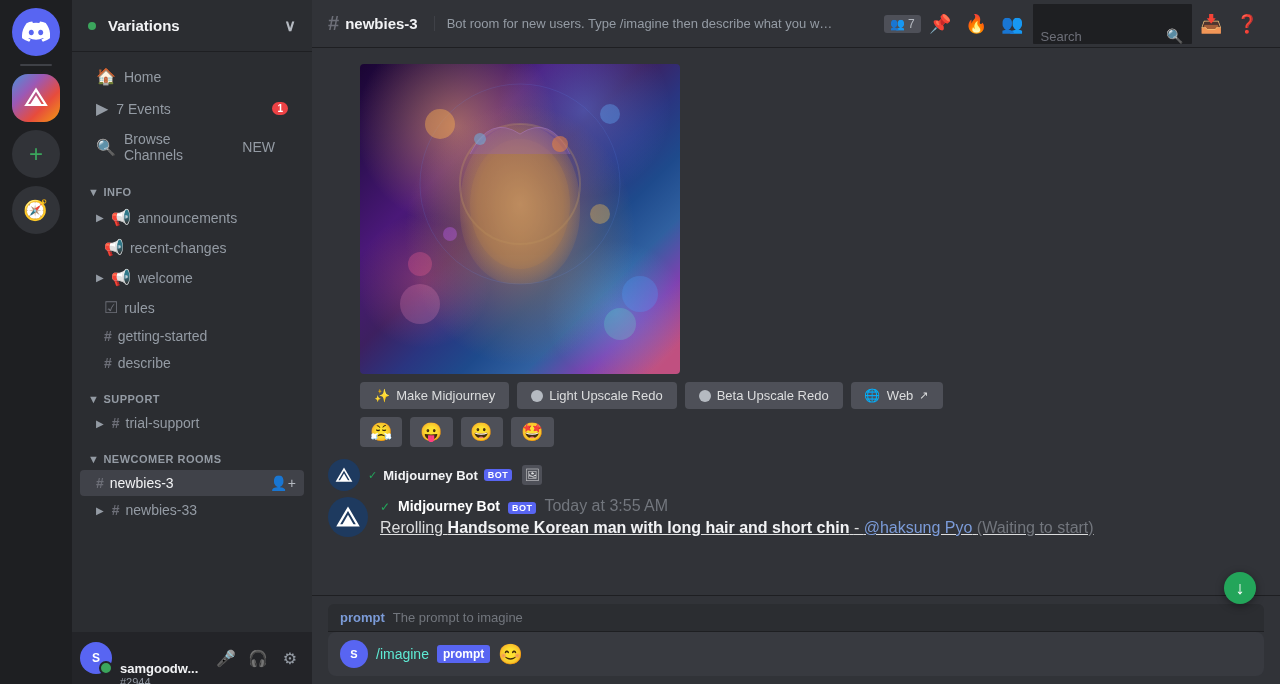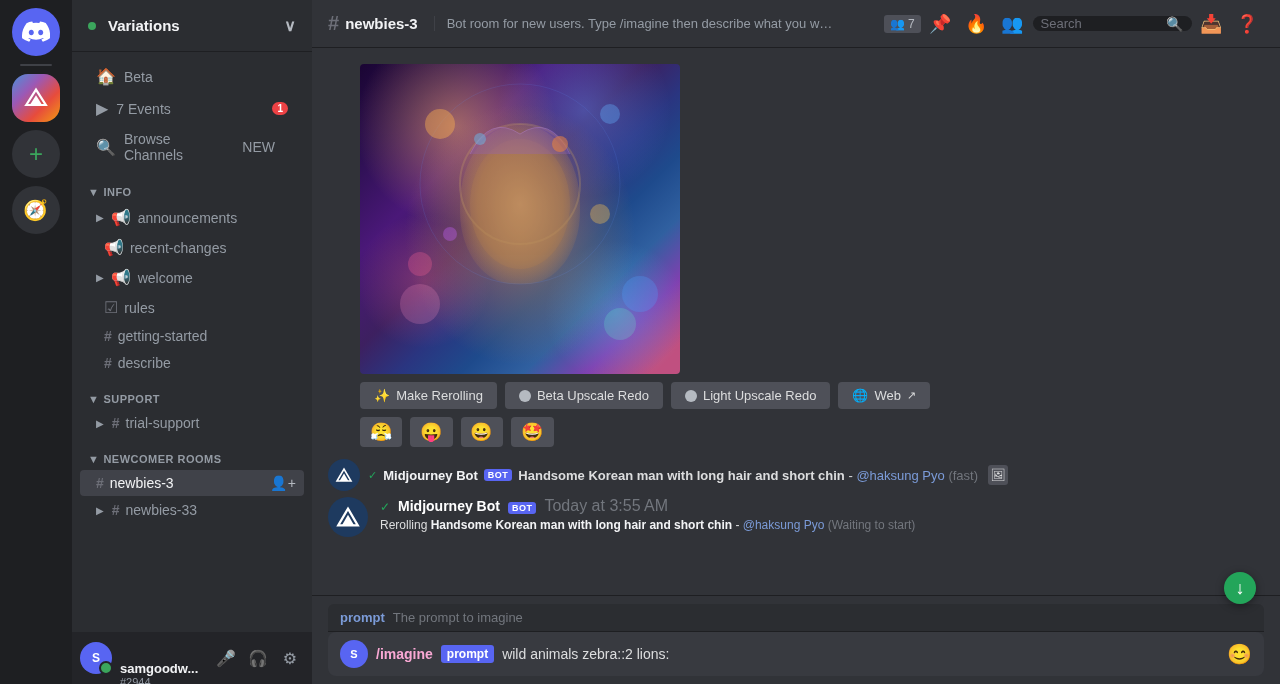--- a/index.html
+++ b/index.html
@@ -244,25 +244,25 @@
       border-radius: 4px;
       display: flex;
       align-items: center;
       justify-content: center;
       cursor: pointer;
       color: #b5bac1;
       font-size: 18px;
     }
     .search-bar {
       background: #1e1f22;
-      border-radius: 10px;
-      display: flex;
-      align-items: center;
+      border-radius: 1px;
+      display: flex;
+      align-items: flex-end;
       padding: 0 8px;
-      height: 15px;
+      height: 40px;
       gap: 6px;
       min-width: 150px;
     }
     .search-bar input {
       background: transparent;
       border: none;
       outline: none;
       color: #dcddde;
       font-size: 13px;
       width: 120px;
@@ -394,21 +394,21 @@
       background: #5865f2;
       color: white;
       font-size: 9px;
       font-weight: 700;
       padding: 1px 4px;
       border-radius: 3px;
       text-transform: uppercase;
       letter-spacing: 0.5px;
     }
     .message-timestamp { font-size: 16px; color: #72767d; }
-    .message-text { font-size: 12px; color: #dcddde; line-height: 1.4; }
+    .message-text { font-size: 16px; color: #dcddde; line-height: 1.4; text-decoration: underline; }
     .message-text strong { color: #f2f3f5; font-weight: 600; }
     .mention { color: #7b9bd8; }
     .status-tag { color: #72767d; }
     .image-icon-btn {
       display: inline-flex;
       align-items: center;
       justify-content: center;
       width: 20px;
       height: 20px;
       background: #4e5058;
@@ -455,22 +455,22 @@
       background: #5865f2;
       flex-shrink: 0;
       display: flex;
       align-items: center;
       justify-content: center;
       font-size: 11px;
       color: white;
       font-weight: bold;
     }
     .slash-command {
-      color: #f9a8d4;
-      font-weight: 700;
+      color: #5eead4;
+      font-weight: 400;
       font-size: 14px;
       flex-shrink: 0;
     }
     .prompt-tag {
       background: #5865f2;
       color: white;
       font-size: 12px;
       padding: 2px 6px;
       border-radius: 3px;
       font-weight: 600;
@@ -527,21 +527,21 @@
       <span class="status-dot"></span>
       <span>Variations</span>
     </div>
     <span style="color:#b5bac1;font-size:16px;">∨</span>
   </div>
 
   <div class="channel-list">
 
     <div class="nav-item">
       <span class="icon">🏠</span>
-      <span>Beta</span>
+      <span>Home</span>
     </div>
     <div class="nav-item" style="justify-content:space-between;">
       <div style="display:flex;align-items:center;gap:8px;">
         <span class="icon">▶</span>
         <span>7 Events</span>
       </div>
       <span class="events-badge">1</span>
     </div>
     <div class="nav-item" style="justify-content:space-between;">
       <div style="display:flex;align-items:center;gap:8px;">
@@ -672,31 +672,31 @@
 
           <circle cx="60" cy="240" r="20" fill="rgba(255,150,200,0.3)"></circle>
           <circle cx="260" cy="260" r="16" fill="rgba(100,255,200,0.3)"></circle>
         </svg>
       </div>
     </div>
 
     <div class="action-buttons">
       <button class="action-btn">
         <span>✨</span>
-        <span>Make Rerolling</span>
+        <span>Make Midjourney</span>
+      </button>
+      <button class="action-btn">
+        <span style="display:inline-block;width:12px;height:12px;border-radius:50%;background:#b5bac1;"></span>
+        <span>Light Upscale Redo</span>
       </button>
       <button class="action-btn">
         <span style="display:inline-block;width:12px;height:12px;border-radius:50%;background:#b5bac1;"></span>
         <span>Beta Upscale Redo</span>
       </button>
       <button class="action-btn">
-        <span style="display:inline-block;width:12px;height:12px;border-radius:50%;background:#b5bac1;"></span>
-        <span>Light Upscale Redo</span>
-      </button>
-      <button class="action-btn">
         <span>🌐</span>
         <span>Web</span>
         <span style="font-size:11px;">↗</span>
       </button>
     </div>
 
     <div class="emoji-buttons">
       <button class="emoji-btn">😤</button>
       <button class="emoji-btn">😛</button>
       <button class="emoji-btn">😀</button>
@@ -707,26 +707,20 @@
       <div style="width:32px;height:32px;border-radius:50%;background:#1e3a5f;display:flex;align-items:center;justify-content:center;flex-shrink:0;">
         <svg width="20" height="20" viewBox="0 0 100 100" fill="white">
           <path d="M15 80 L50 20 L85 80 Z" fill="none" stroke="white" stroke-width="8"></path>
           <path d="M28 80 L50 42 L72 80 Z" fill="white"></path>
         </svg>
       </div>
       <div style="display:flex;align-items:center;gap:6px;">
         <span style="color:#23a55a;font-size:11px;">✓</span>
         <span style="color:#f2f3f5;font-weight:600;font-size:13px;">Midjourney Bot</span>
         <span class="bot-badge">BOT</span>
-        <span style="color:#dcddde;font-size:13px;">
-          <strong>Handsome Korean man with long hair and short chin</strong>
-          <span> - </span>
-          <span class="mention">@haksung Pyo</span>
-          <span class="status-tag"> (fast)</span>
-        </span>
         <span class="image-icon-btn">🖼</span>
       </div>
     </div>
 
     <div class="message-row">
       <div class="message-avatar">
         <svg width="28" height="28" viewBox="0 0 100 100" fill="white">
           <path d="M15 80 L50 20 L85 80 Z" fill="none" stroke="white" stroke-width="8"></path>
           <path d="M28 80 L50 42 L72 80 Z" fill="white"></path>
         </svg>
@@ -753,21 +747,20 @@
 
   <div class="prompt-bar">
     <div class="prompt-hint">
       <span class="hint-label">prompt</span>
       <span class="hint-text">The prompt to imagine</span>
     </div>
     <div class="input-area">
       <div class="input-avatar">S</div>
       <span class="slash-command">/imagine</span>
       <span class="prompt-tag">prompt</span>
-      <input class="input-text" type="text" value="wild animals zebra::2 lions:" style="">
       <span class="emoji-picker-btn">😊</span>
     </div>
   </div>
 </div>
 
 <div style="position:fixed;right:24px;bottom:80px;">
   <div style="width:32px;height:32px;border-radius:50%;background:#23a55a;display:flex;align-items:center;justify-content:center;cursor:pointer;color:white;font-size:18px;box-shadow:0 2px 8px rgba(0,0,0,0.4);">
     ↓
   </div>
 </div>

